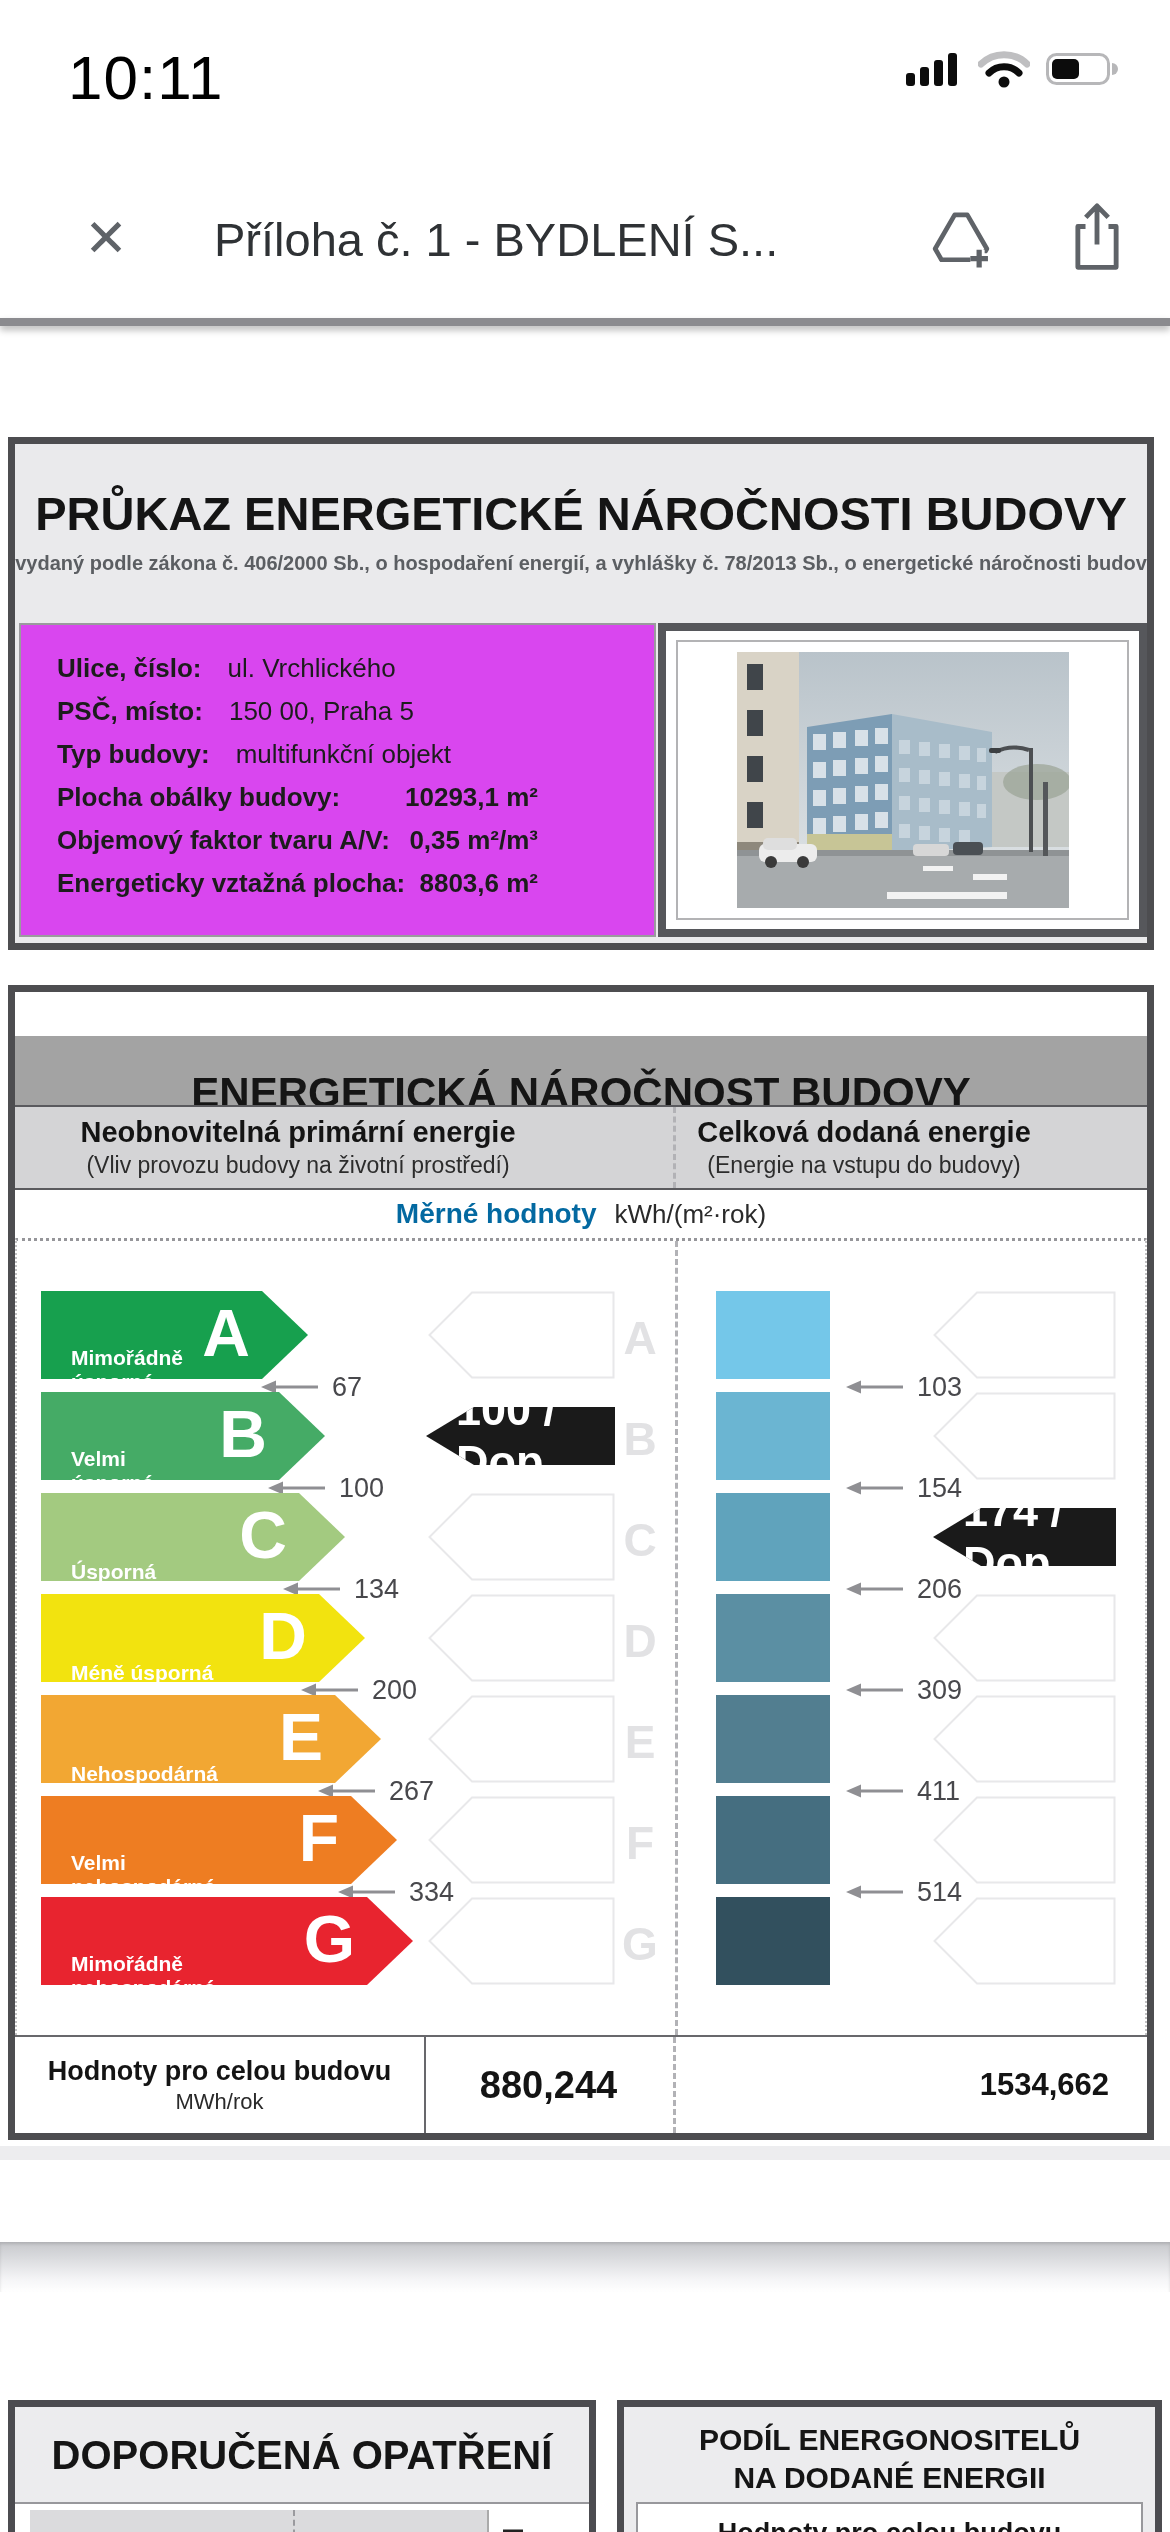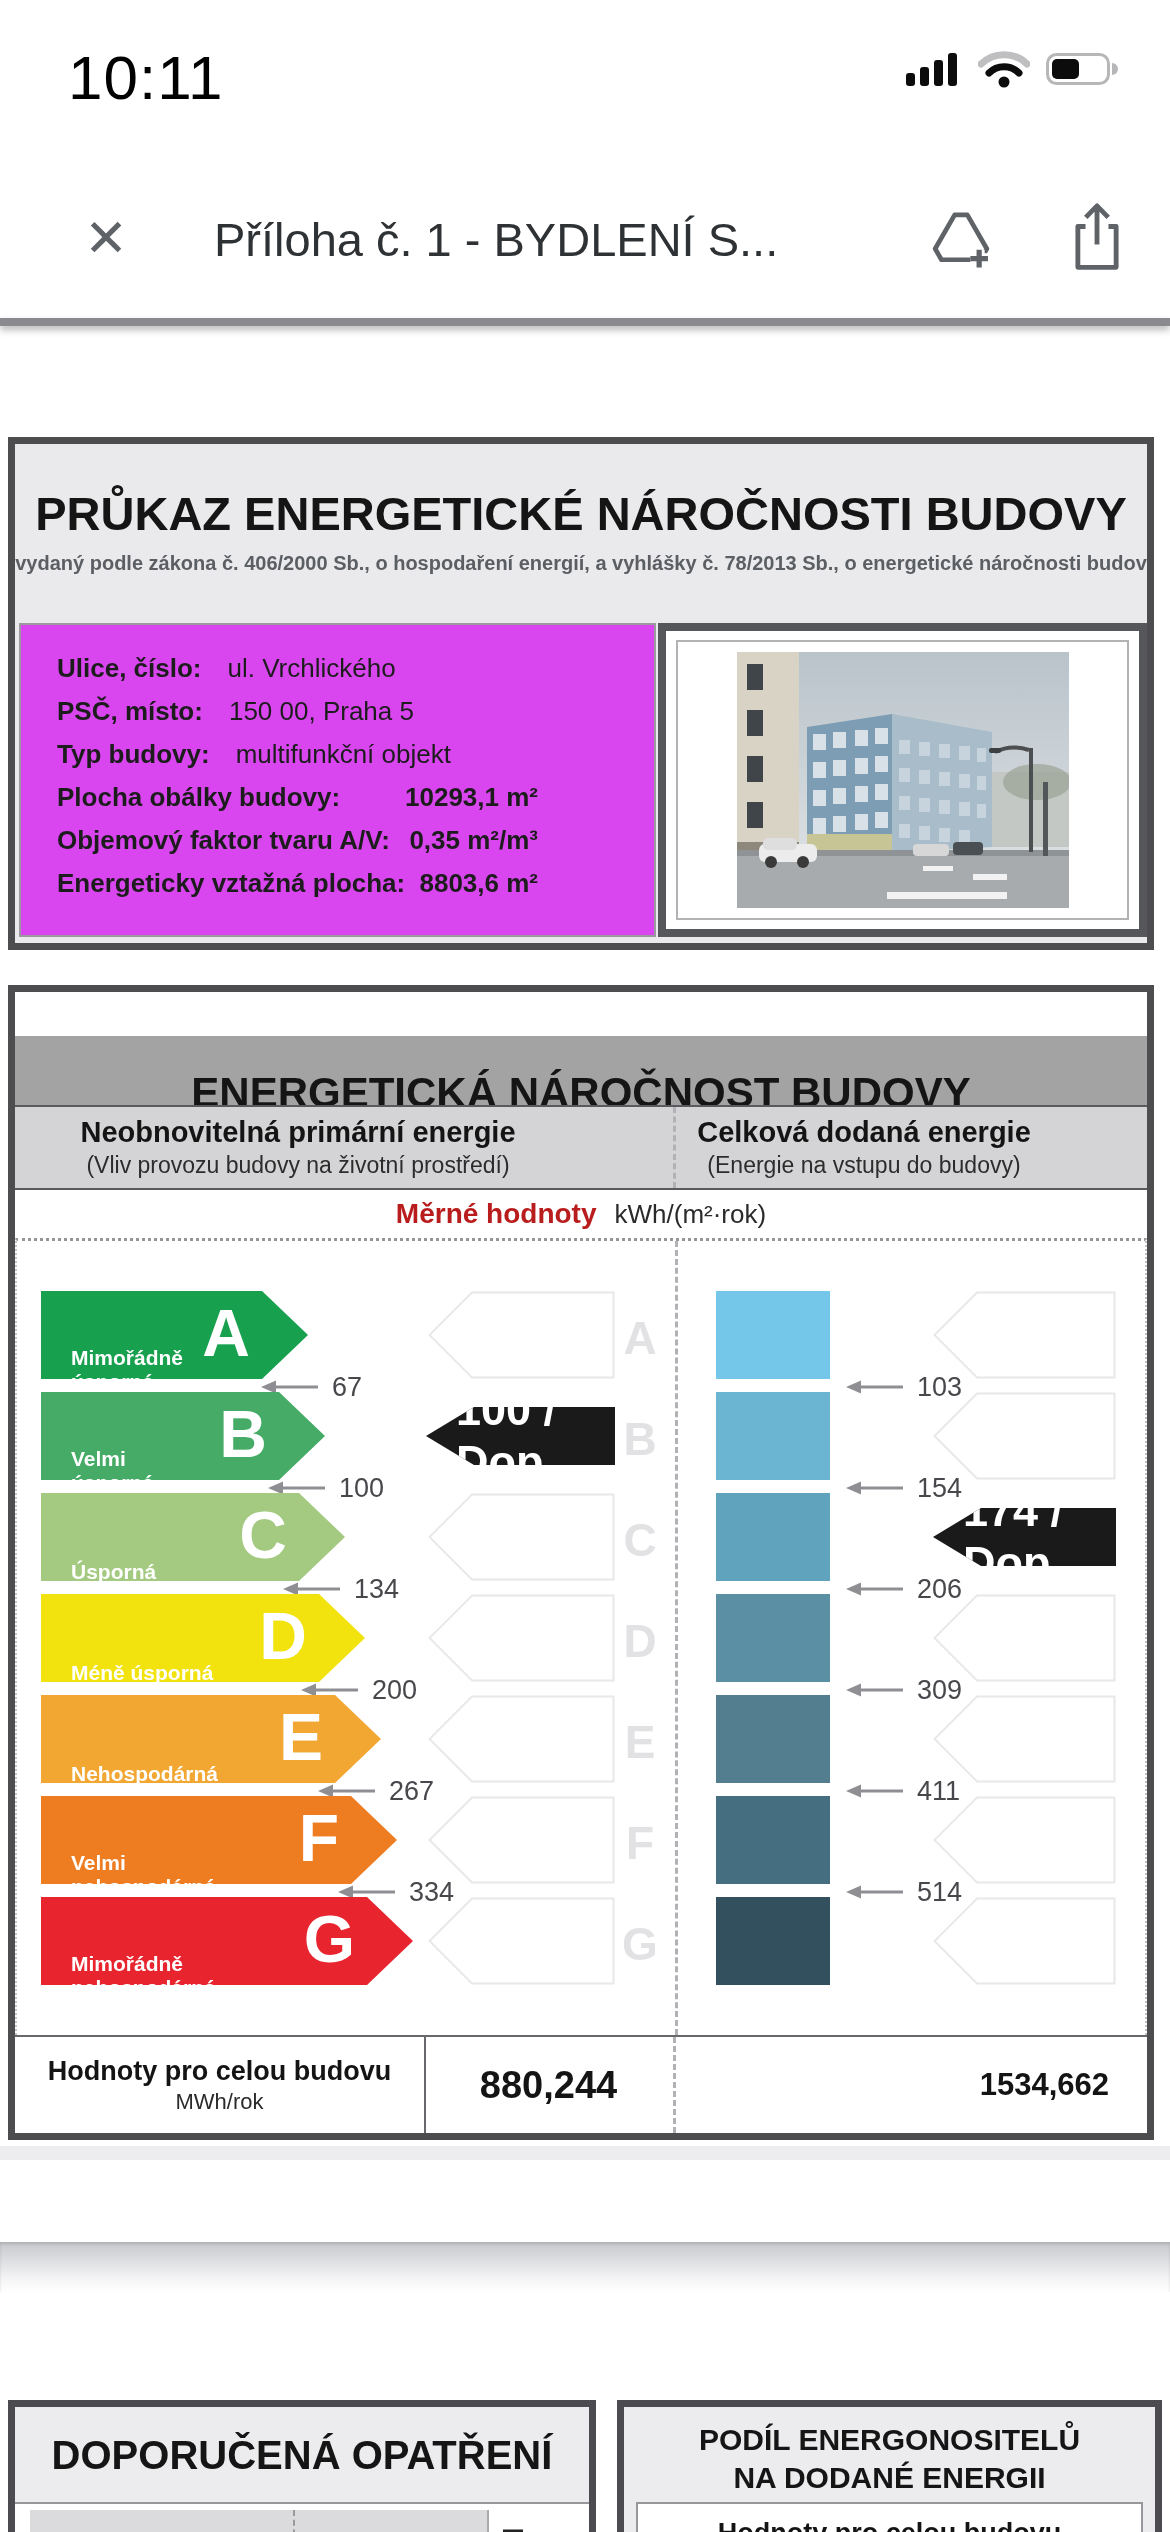--- a/index.html
+++ b/index.html
@@ -37,21 +37,21 @@
               background:#fff;box-sizing:border-box;}
   .energy-title{position:absolute;left:0;top:0;width:100%;height:113px;background:#a3a3a3;
                 display:flex;align-items:center;justify-content:center;font-size:42px;font-weight:700;color:#151515;margin-top:44px;}
   .colband{position:absolute;left:0;top:113px;width:100%;height:85px;background:#d4d4d6;
            border-top:2px solid #5a5a5e;border-bottom:2px solid #5a5a5e;box-sizing:border-box;display:flex;}
   .colband .half{width:50%;text-align:center;padding-top:9px;box-sizing:border-box;}
   .col-title{font-size:29px;font-weight:700;color:#141414;}
   .col-sub{font-size:23px;color:#2c2c2c;margin-top:3px;}
   .scalerow{position:absolute;left:0;top:198px;width:100%;height:48px;display:flex;align-items:center;
             justify-content:center;gap:18px;background:#fff;}
-  .scalerow .sl{font-size:28px;font-weight:700;color:#b91c1c;}
+  .scalerow .sl{font-size:28px;font-weight:700;color:#0369a1;}
   .scalerow .su{font-size:26px;color:#2a2a2a;}
   .chart{position:absolute;left:0;top:246px;width:1132px;height:797px;background:#fff;
          border-top:3px dotted #96969a;border-left:2px dotted #c2c2c4;border-right:2px dotted #c2c2c4;box-sizing:border-box;}
   .vdash{position:absolute;top:0;bottom:0;border-left:3px dashed #b2b2b6;}
   .band{position:absolute;color:#fff;clip-path:polygon(0 0,calc(100% - 46px) 0,100% 50%,calc(100% - 46px) 100%,0 100%);}
   .band .lbl{position:absolute;left:30px;top:50%;transform:translateY(-50%);font-size:21px;font-weight:700;
              line-height:1.12;white-space:pre-line;margin-top:35px;}
   .band .ltr{position:absolute;right:58px;top:50%;transform:translateY(-53%);font-size:66px;font-weight:700;}
   .ghost{position:absolute;}
   .g-ltr{position:absolute;width:50px;text-align:center;font-size:46px;font-weight:700;color:#e2e2e4;}

